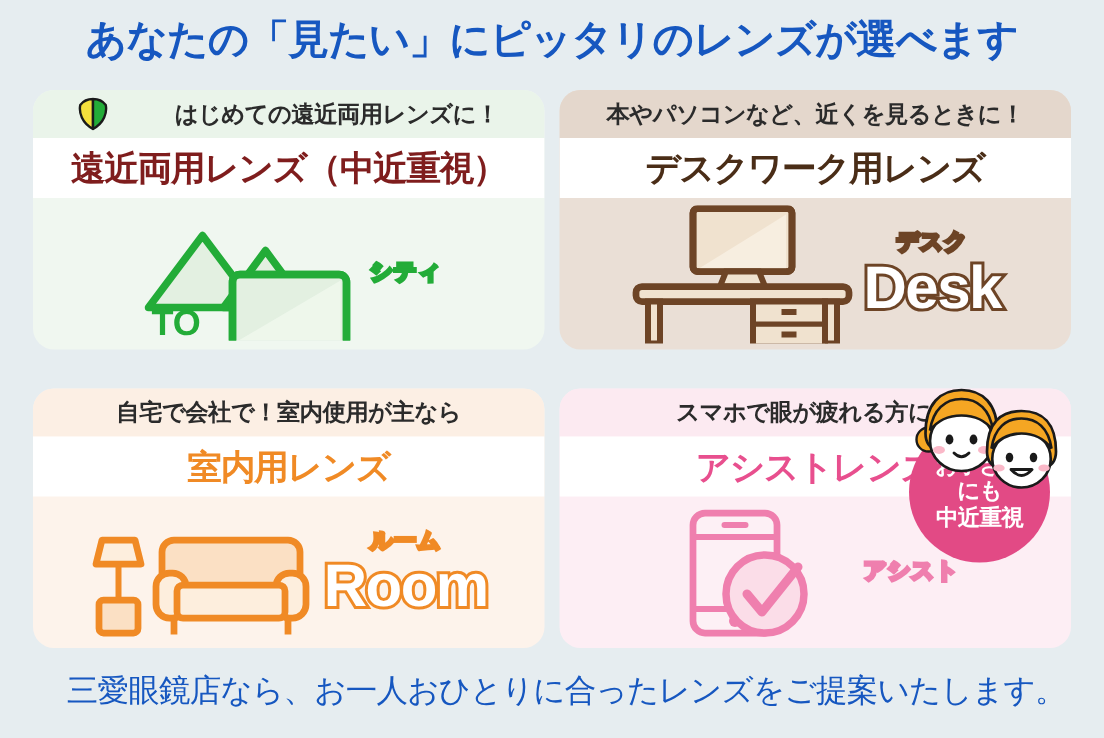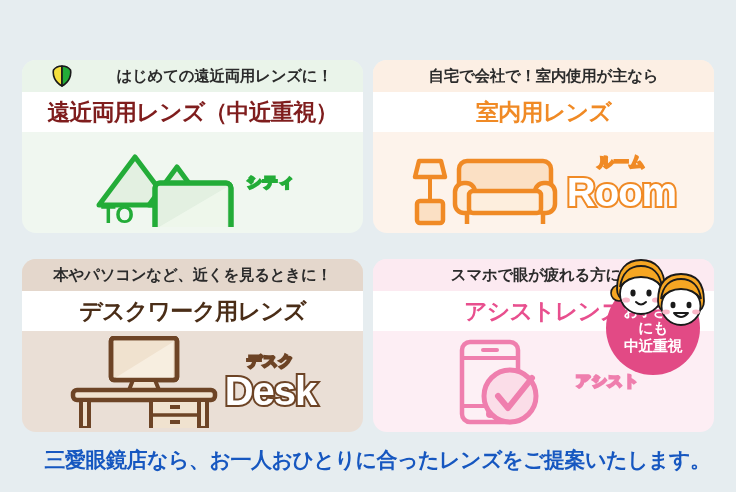--- a/index.html
+++ b/index.html
@@ -190,32 +190,33 @@
   .kid-face { position:absolute; z-index:2; }
   .kid-girl { left:10px;  top:0px;  width:62px; height:62px; }
   .kid-boy  { left:52px;  top:14px; width:58px; height:58px; }
 
   
   .footer {
     position:absolute;
     left:0; top:446px; width:736px;
     text-align:center;
     font-size:21px;
-    font-weight:bold;
+    font-weight:normal;
     letter-spacing:-0.5px;
     color:#1657c0;
     white-space:nowrap;
     padding-left:19px;
   }
 </style>
 </head>
 <body>
 
 <div id="page">
 
+  <div class="headline">あなたの「見たい」にピッタリのレンズが選べます</div>
 
   <div class="grid">
 
     <div class="card c-city">
       <div class="card-inner">
         <div class="card-head">
           <svg class="wakaba" viewBox="0 0 20 22">
             <path d="M10 1 C6 1 3 3 1.5 5 C0.5 10 2.5 17 10 21 Z" fill="#f5e03c" stroke="#1a1a1a" stroke-width="1.6" stroke-linejoin="round"></path>
             <path d="M10 1 C14 1 17 3 18.5 5 C19.5 10 17.5 17 10 21 Z" fill="#23ac38" stroke="#1a1a1a" stroke-width="1.6" stroke-linejoin="round"></path>
           </svg>
@@ -237,53 +238,20 @@
               <rect x="96" y="88" width="9" height="0" fill="#23ac38"></rect>
             </svg>
           </div>
           <div class="wordmark">
             <span class="kana">シティ</span>
           </div>
         </div>
       </div>
     </div>
 
-    <div class="card c-room">
-      <div class="card-inner">
-        <div class="card-head">
-          <span>自宅で会社で！室内使用が主なら</span>
-        </div>
-        <div class="card-title">室内用レンズ</div>
-        <div class="card-body">
-          <div class="illus">
-            <svg width="150" height="88" viewBox="0 0 150 88">
-
-              <path d="M8 22 L30 22 L34 38 L4 38 Z" fill="#fdeedd" stroke="#f08a25" stroke-width="4.5" stroke-linejoin="round"></path>
-              <line x1="19" y1="38" x2="19" y2="62" stroke="#f08a25" stroke-width="4"></line>
-              <rect x="6" y="62" width="26" height="22" rx="3" fill="#fbe0c4" stroke="#f08a25" stroke-width="4.5"></rect>
-
-              <rect x="48" y="22" width="92" height="38" rx="8" fill="#fbe0c4" stroke="#f08a25" stroke-width="4.5"></rect>
-
-              <rect x="44" y="44" width="20" height="30" rx="9" fill="#fdeedd" stroke="#f08a25" stroke-width="4.5"></rect>
-              <rect x="124" y="44" width="20" height="30" rx="9" fill="#fdeedd" stroke="#f08a25" stroke-width="4.5"></rect>
-
-              <rect x="58" y="52" width="72" height="22" rx="4" fill="#fdeedd" stroke="#f08a25" stroke-width="4.5"></rect>
-
-              <line x1="56" y1="74" x2="56" y2="85" stroke="#f08a25" stroke-width="4.5"></line>
-              <line x1="132" y1="74" x2="132" y2="85" stroke="#f08a25" stroke-width="4.5"></line>
-            </svg>
-          </div>
-          <div class="wordmark">
-            <span class="kana">ルーム</span>
-            <span class="latin filled">Room</span>
-          </div>
-        </div>
-      </div>
-    </div>
-
     <div class="card c-desk">
       <div class="card-inner">
         <div class="card-head">
           <span>本やパソコンなど、近くを見るときに！</span>
         </div>
         <div class="card-title">デスクワーク用レンズ</div>
         <div class="card-body">
           <div class="illus">
             <svg width="150" height="92" viewBox="0 0 150 92">
 
@@ -304,20 +272,53 @@
             </svg>
           </div>
           <div class="wordmark">
             <span class="kana">デスク</span>
             <span class="latin filled">Desk</span>
           </div>
         </div>
       </div>
     </div>
 
+    <div class="card c-room">
+      <div class="card-inner">
+        <div class="card-head">
+          <span>自宅で会社で！室内使用が主なら</span>
+        </div>
+        <div class="card-title">室内用レンズ</div>
+        <div class="card-body">
+          <div class="illus">
+            <svg width="150" height="88" viewBox="0 0 150 88">
+
+              <path d="M8 22 L30 22 L34 38 L4 38 Z" fill="#fdeedd" stroke="#f08a25" stroke-width="4.5" stroke-linejoin="round"></path>
+              <line x1="19" y1="38" x2="19" y2="62" stroke="#f08a25" stroke-width="4"></line>
+              <rect x="6" y="62" width="26" height="22" rx="3" fill="#fbe0c4" stroke="#f08a25" stroke-width="4.5"></rect>
+
+              <rect x="48" y="22" width="92" height="38" rx="8" fill="#fbe0c4" stroke="#f08a25" stroke-width="4.5"></rect>
+
+              <rect x="44" y="44" width="20" height="30" rx="9" fill="#fdeedd" stroke="#f08a25" stroke-width="4.5"></rect>
+              <rect x="124" y="44" width="20" height="30" rx="9" fill="#fdeedd" stroke="#f08a25" stroke-width="4.5"></rect>
+
+              <rect x="58" y="52" width="72" height="22" rx="4" fill="#fdeedd" stroke="#f08a25" stroke-width="4.5"></rect>
+
+              <line x1="56" y1="74" x2="56" y2="85" stroke="#f08a25" stroke-width="4.5"></line>
+              <line x1="132" y1="74" x2="132" y2="85" stroke="#f08a25" stroke-width="4.5"></line>
+            </svg>
+          </div>
+          <div class="wordmark">
+            <span class="kana">ルーム</span>
+            <span class="latin filled">Room</span>
+          </div>
+        </div>
+      </div>
+    </div>
+
     <div class="card c-assist">
       <div class="card-inner">
         <div class="card-head">
           <span>スマホで眼が疲れる方に！</span>
         </div>
         <div class="card-title">アシストレンズ</div>
         <div class="card-body">
           <div class="illus">
             <svg width="122" height="88" viewBox="0 0 122 88">
 

